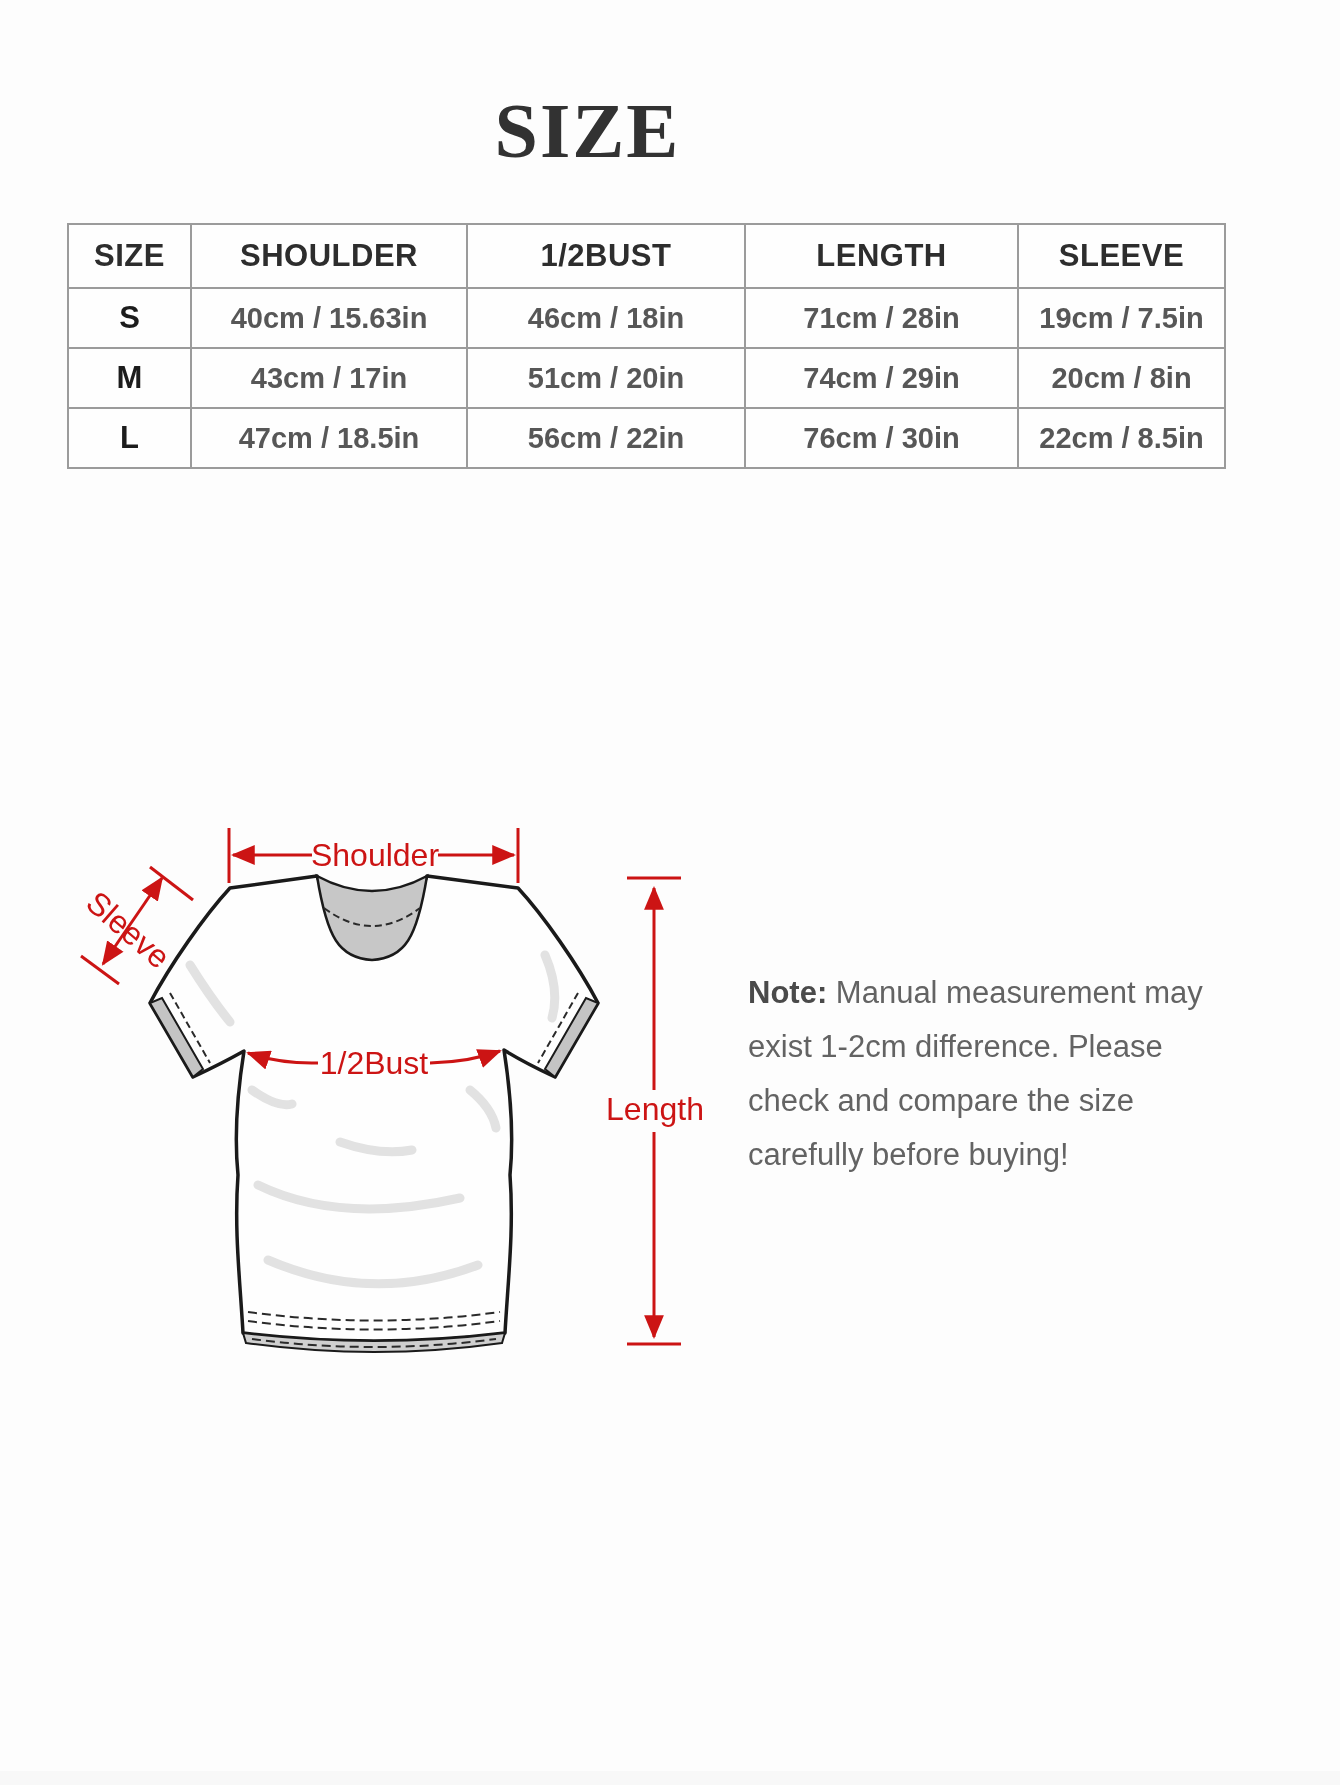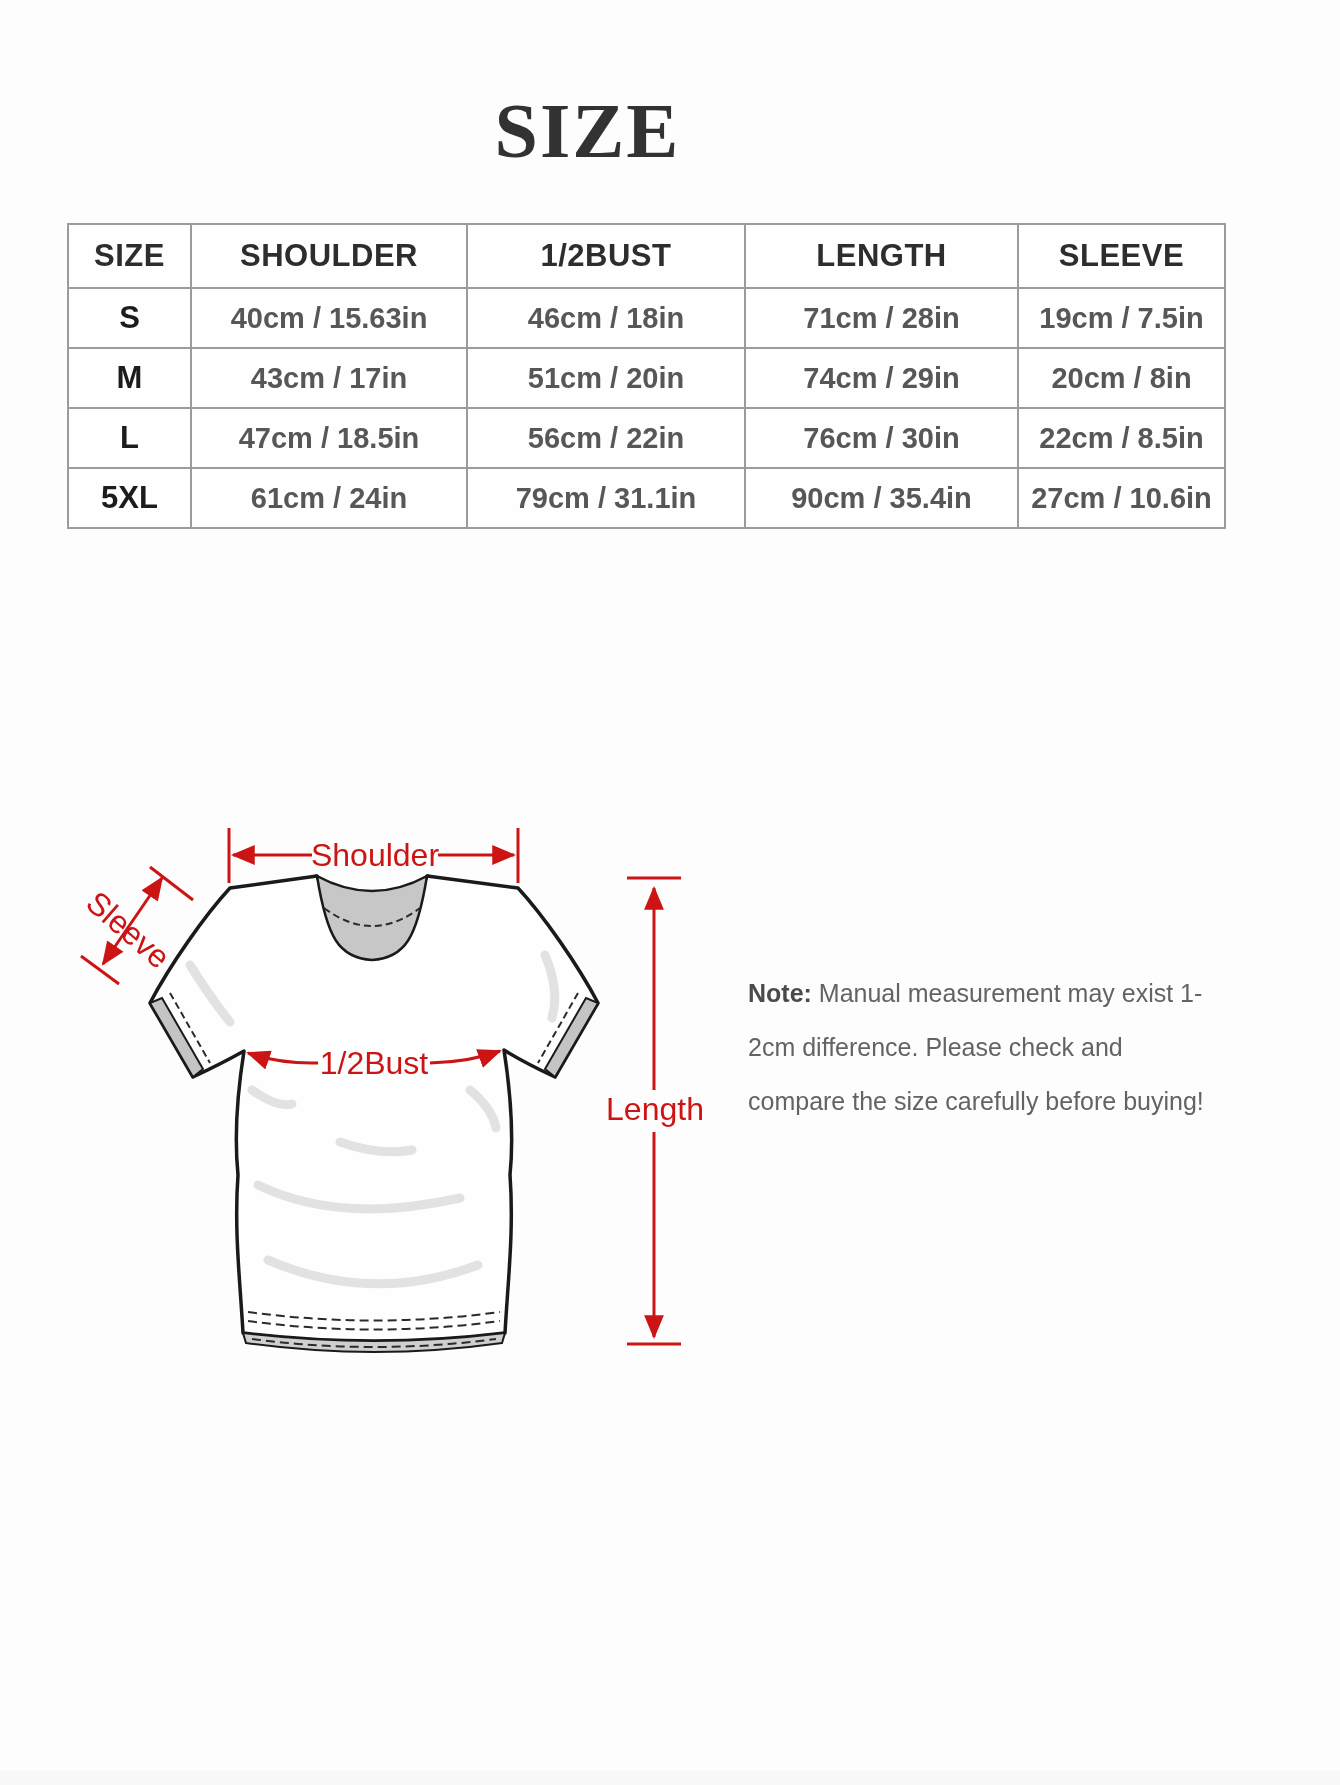--- a/index.html
+++ b/index.html
@@ -27,21 +27,21 @@
   }
   table.size-table td{
     height:58px;font-size:29px;color:#575757;
   }
   table.size-table td.size-col{
     font-weight:700;font-size:31px;color:#1c1c1c;
   }
   .diagram{position:absolute;left:40px;top:760px;width:680px;height:620px;}
   .note-block{
     position:absolute;left:748px;top:966px;width:458px;
-    font-size:25px;line-height:54px;color:#636363;
+    font-size:31px;line-height:54px;color:#636363;
   }
   .note-block .note-label{font-weight:700;color:#4a4a4a;}
   .footer-strip{
     position:absolute;left:0;bottom:0;width:100%;height:14px;background:#f8f8f8;
   }
 </style>
 </head>
 <body>
 
 <div class="page-title">SIZE</div>
@@ -77,27 +77,20 @@
         <td>51cm / 20in</td>
         <td>74cm / 29in</td>
         <td>20cm / 8in</td>
       </tr>
       <tr>
         <td class="size-col">L</td>
         <td>47cm / 18.5in</td>
         <td>56cm / 22in</td>
         <td>76cm / 30in</td>
         <td>22cm / 8.5in</td>
-      </tr>
-      <tr>
-        <td class="size-col">5XL</td>
-        <td>61cm / 24in</td>
-        <td>79cm / 31.1in</td>
-        <td>90cm / 35.4in</td>
-        <td>27cm / 10.6in</td>
       </tr>
     </tbody>
 </table>
 
 <svg class="diagram" viewBox="0 0 680 620" xmlns="http://www.w3.org/2000/svg">
   <defs>
     <marker id="arr" viewBox="0 0 12 10" refX="11" refY="5" markerWidth="8" markerHeight="6.6" orient="auto-start-reverse">
       <path d="M0,0 L12,5 L0,10 Z" fill="#cc1414"></path>
     </marker>
   </defs>

